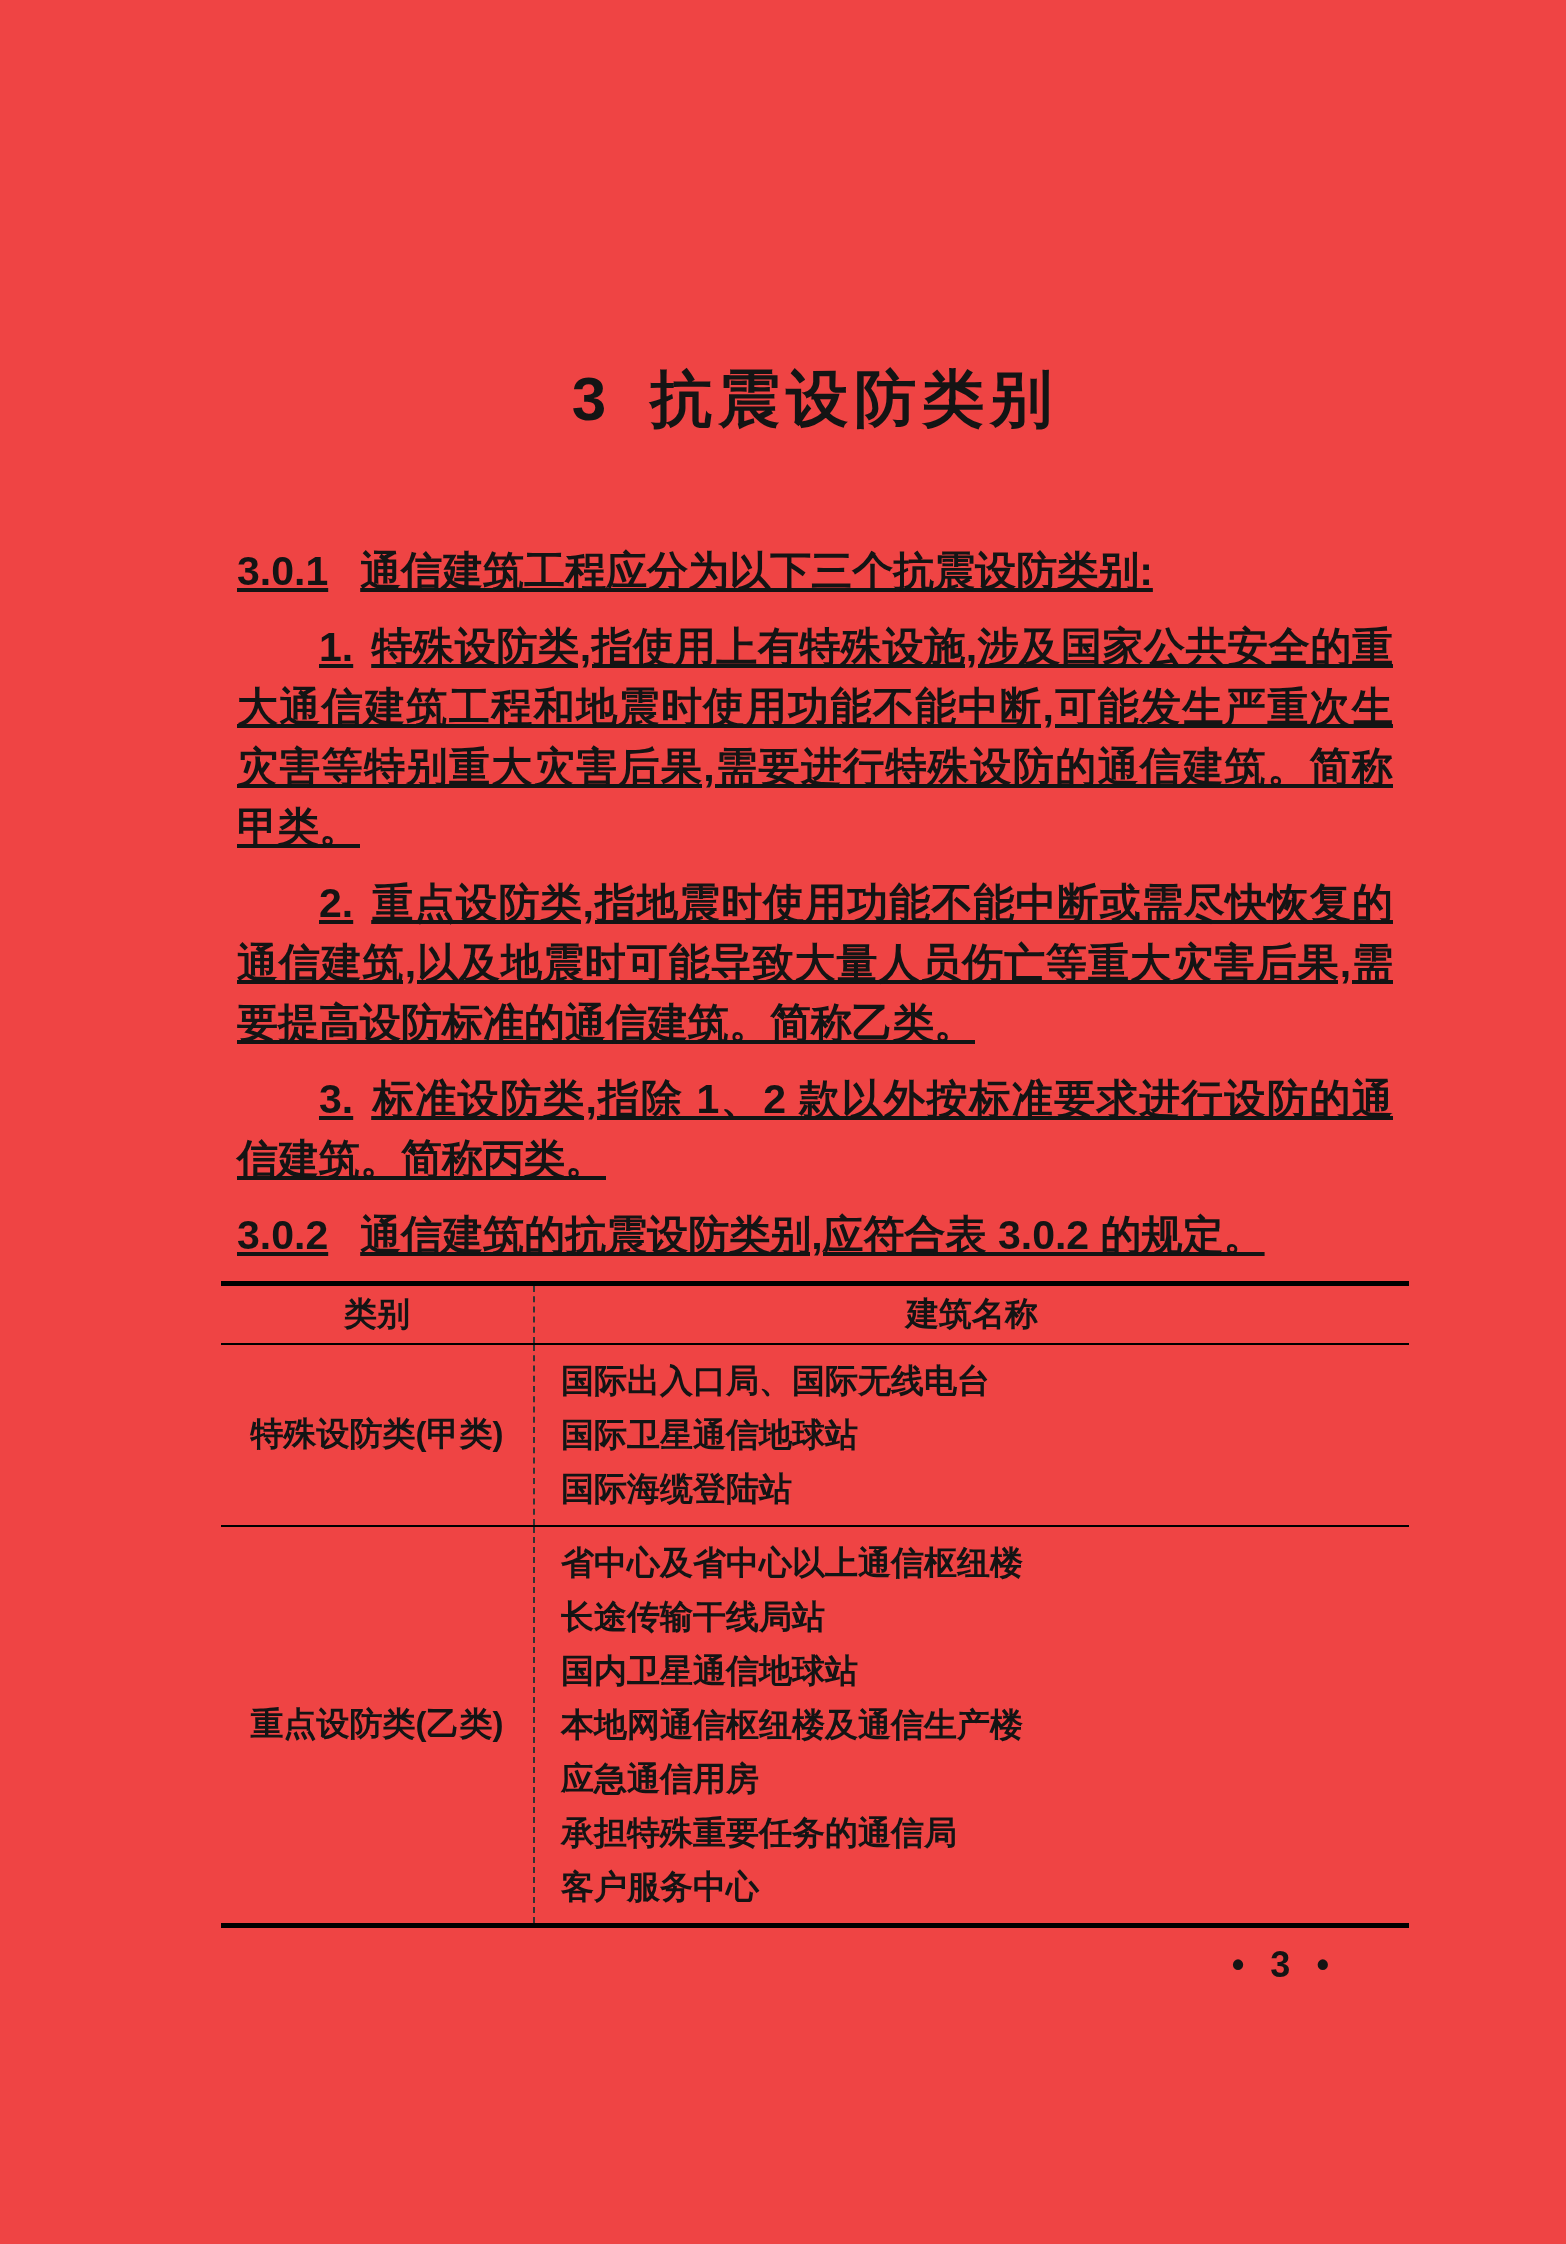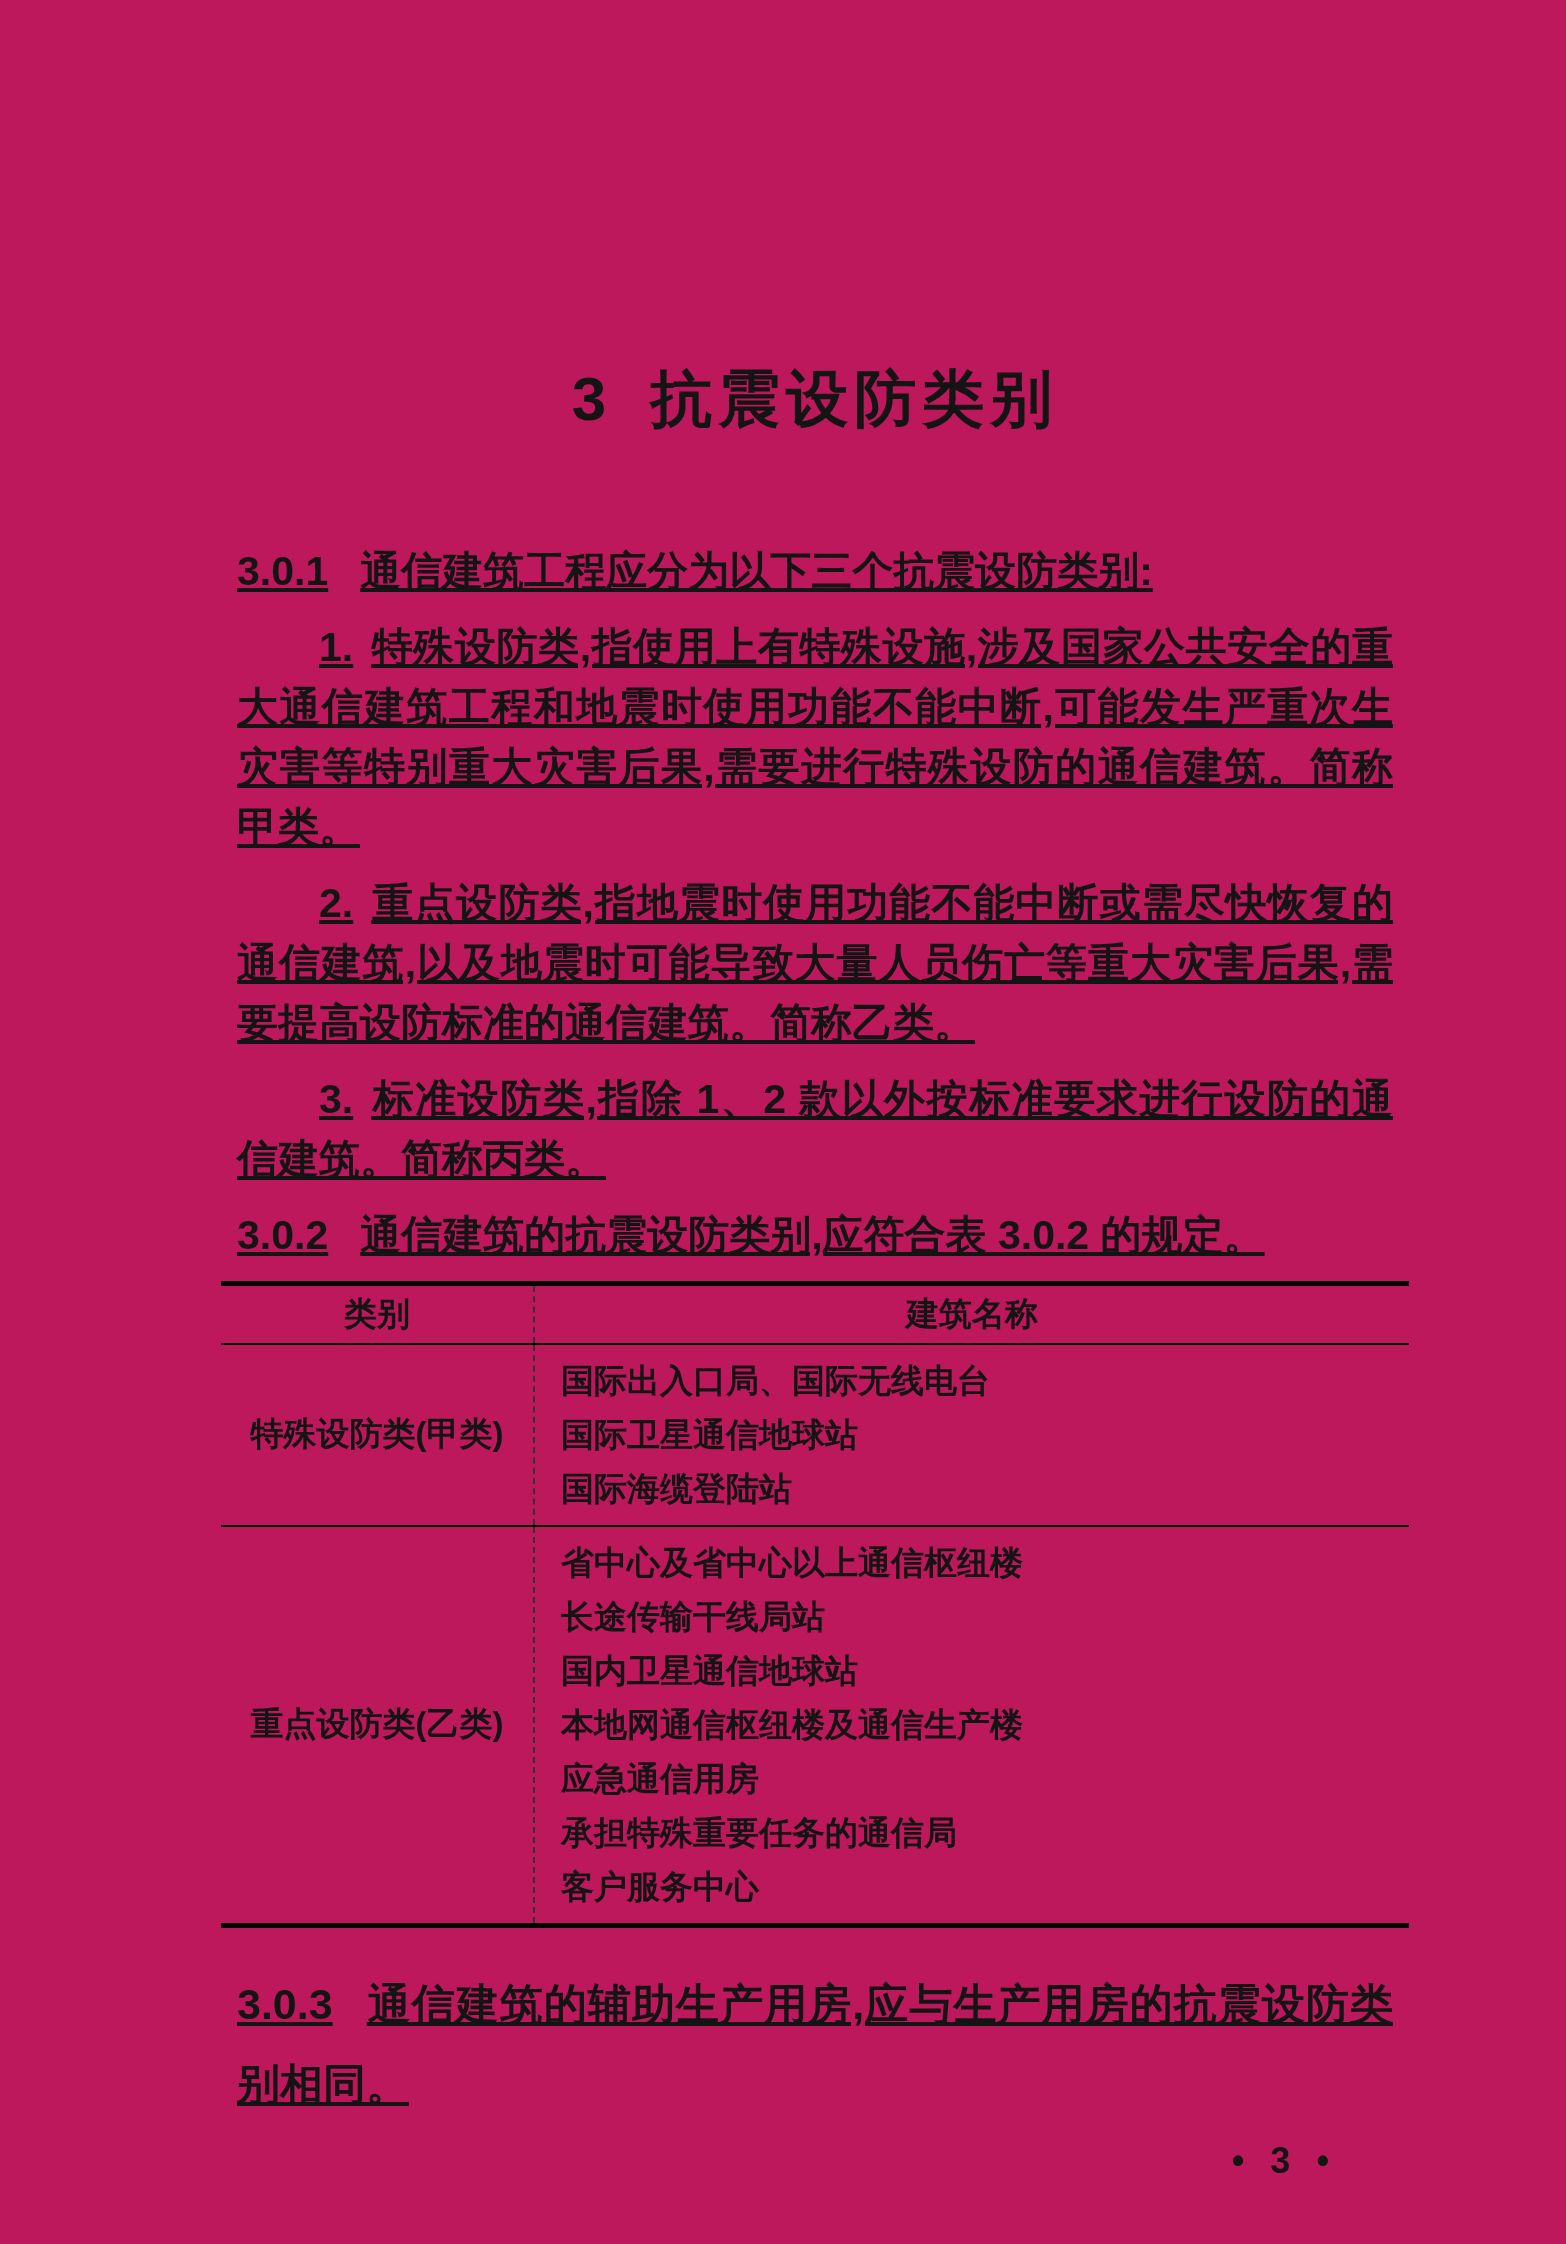--- a/index.html
+++ b/index.html
@@ -8,21 +8,21 @@
     width: 1566px;
     height: 2244px;
     position: relative;
     font-family: "Liberation Sans", sans-serif;
     color: #141414;
   }
   .page {
     position: absolute;
     inset: 0;
     padding: 357px 157px 0 221px;
-    background: #be185d;
+    background: #ef4444;
   }
   .title {
     text-align: center;
     font-size: 62px;
     font-weight: 700;
     letter-spacing: 6px;
     margin-bottom: 100px;
     white-space: nowrap;
   }
   .title-num { margin-right: 44px; letter-spacing: 0; }
@@ -134,17 +134,16 @@
           <div class="bline">国内卫星通信地球站</div>
           <div class="bline">本地网通信枢纽楼及通信生产楼</div>
           <div class="bline">应急通信用房</div>
           <div class="bline">承担特殊重要任务的通信局</div>
           <div class="bline">客户服务中心</div>
         </td>
       </tr>
     </tbody>
   </table>
 
-  <p class="para clause closing"><span class="num">3.0.3</span><span>通信建筑的辅助生产用房,应与生产用房的抗震设防类别相同。</span></p>
 
   <div class="pageno">• 3 •</div>
 
 </div>
 
 </body></html>

